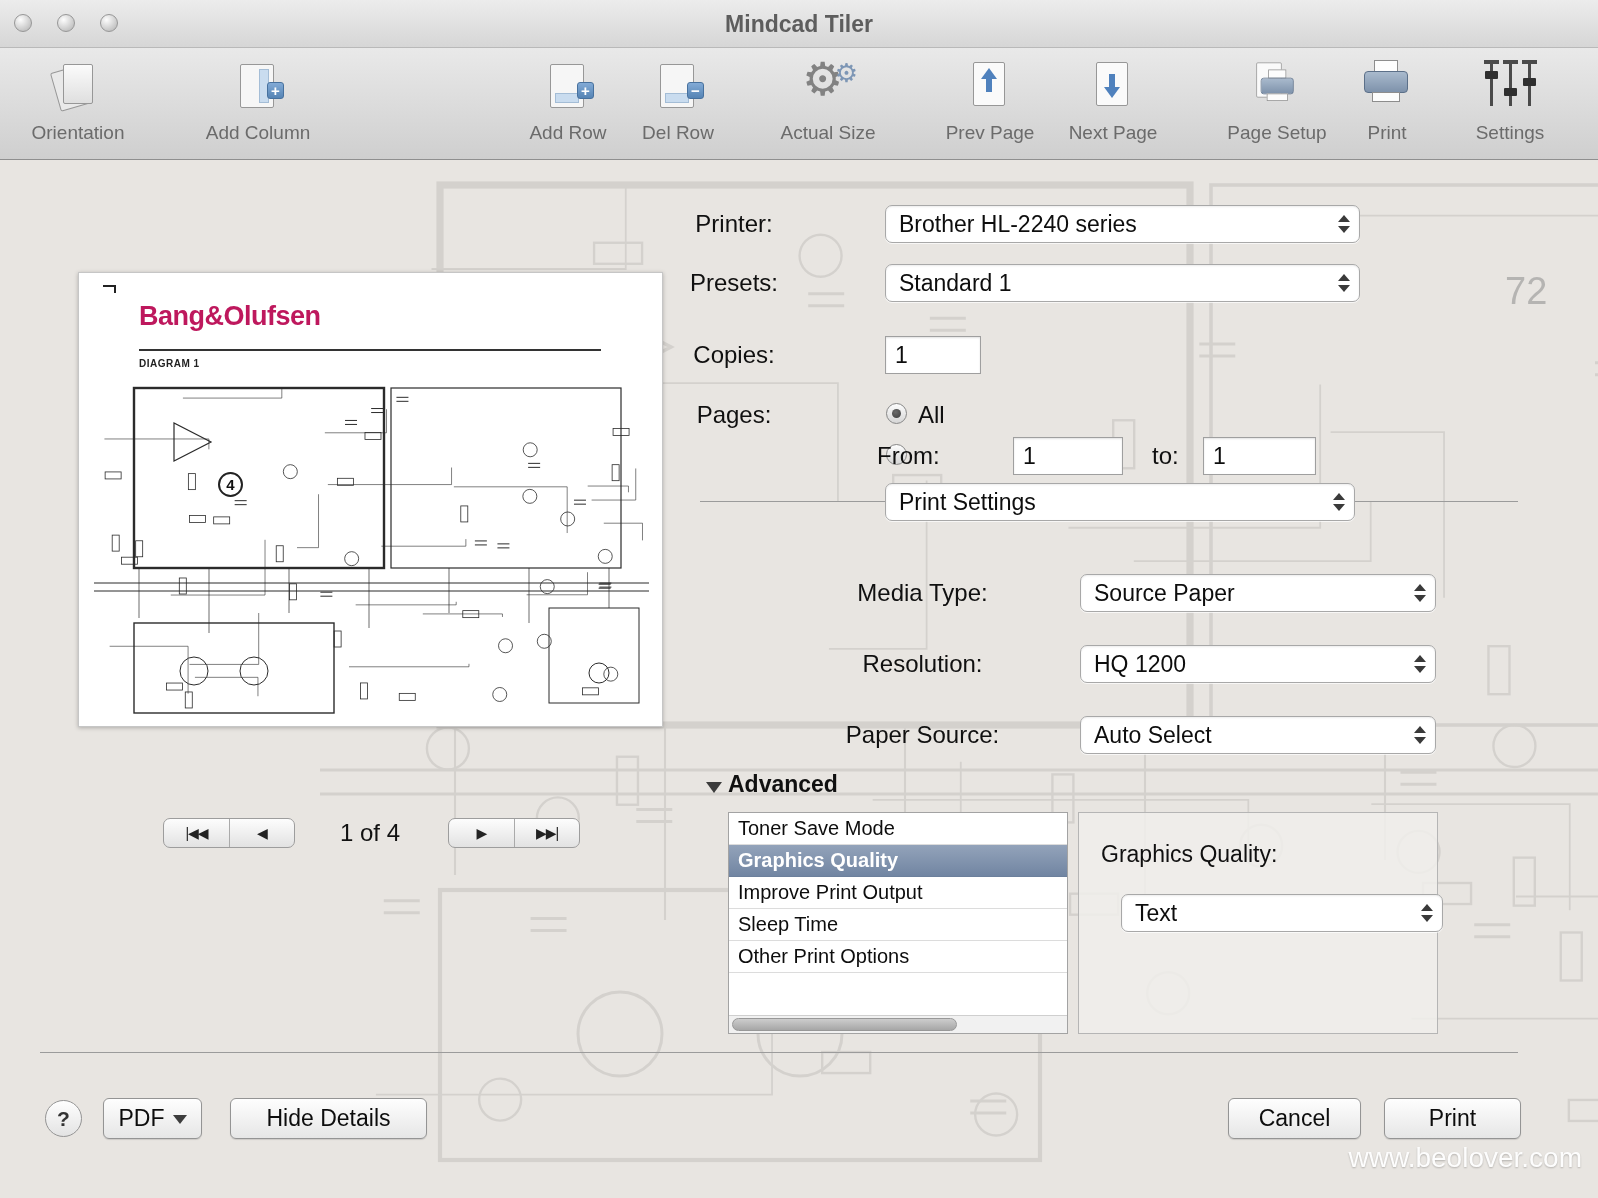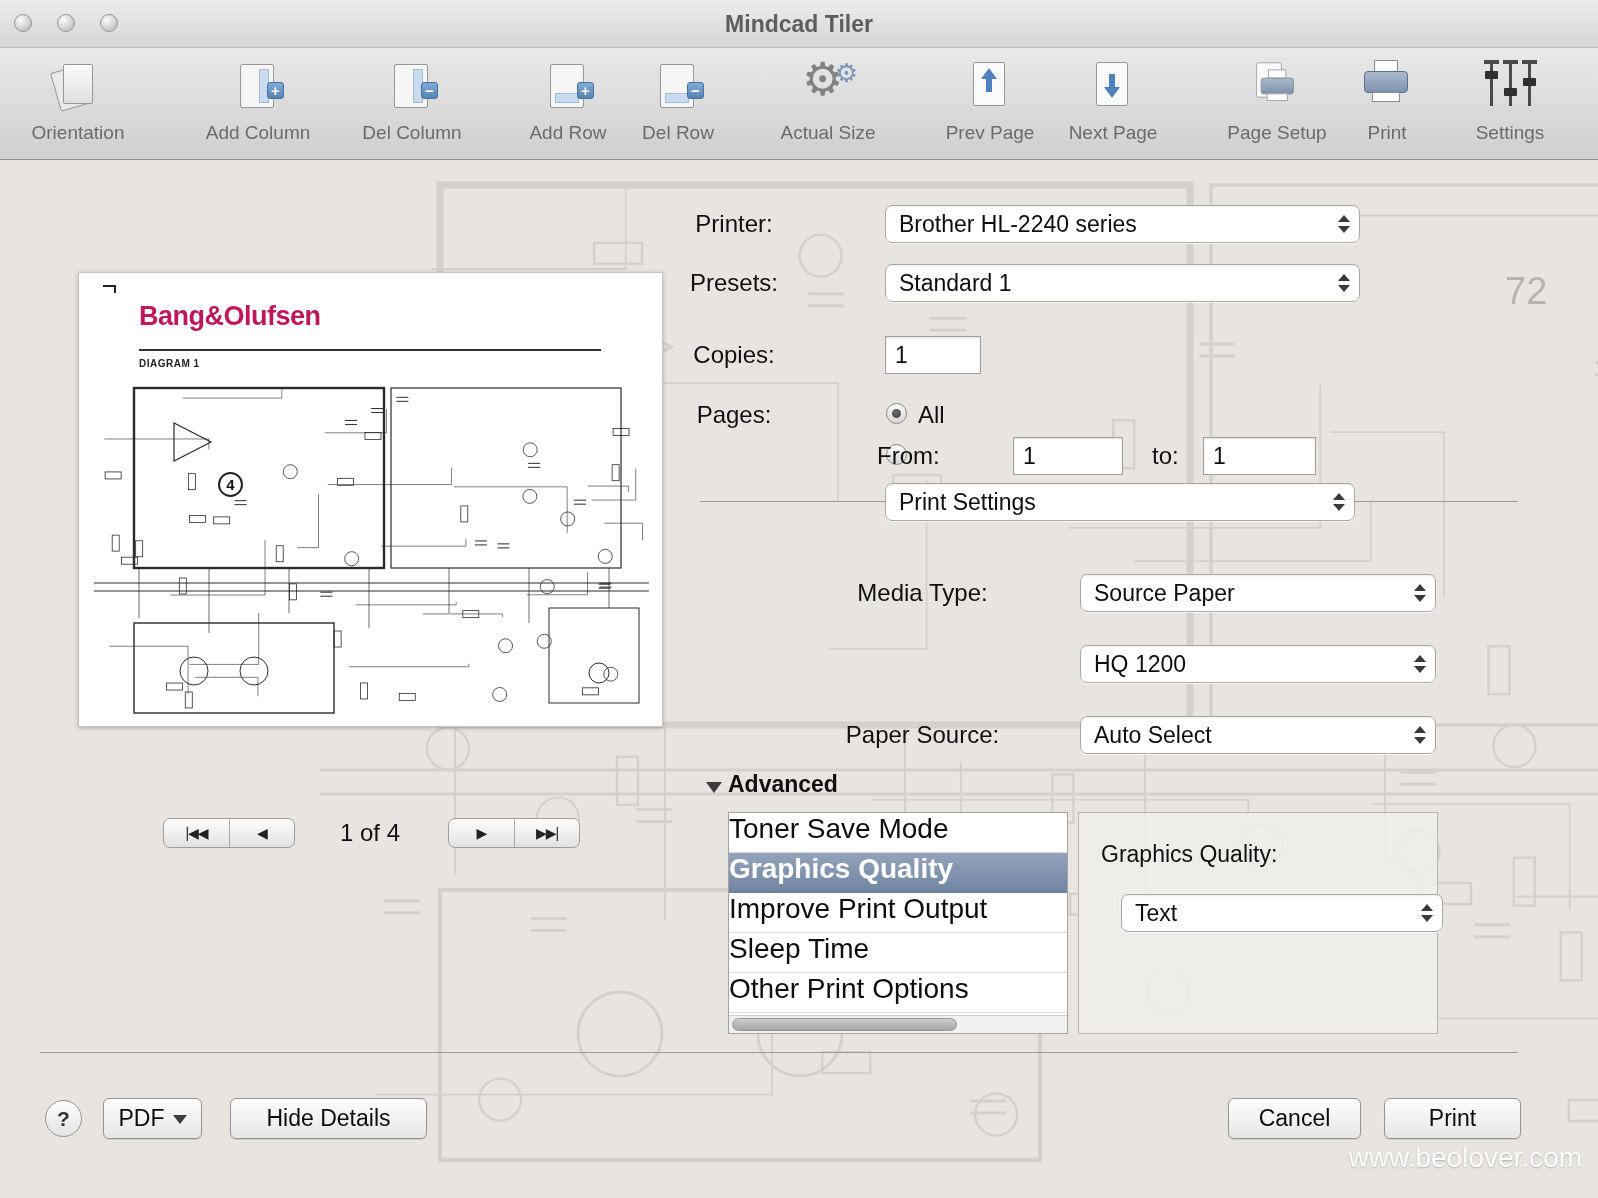--- a/index.html
+++ b/index.html
@@ -117,21 +117,21 @@
 
   .hsep { position:absolute; height:1px; background:#9b9b9b; }
 
   .disc-tri { position:absolute; left:706px; top:622px; width:0; height:0;
     border-left:8px solid transparent; border-right:8px solid transparent; border-top:11px solid #3c3c3c; }
   .advanced-label { position:absolute; left:728px; top:608px; font-size:23px; font-weight:bold; color:#101010; height:32px; line-height:32px; }
 
   
   .listbox { position:absolute; left:728px; top:652px; width:340px; height:222px; background:#fff;
     border:1px solid #a3a3a3; }
-  .listitem { height:40px; line-height:31px; font-size:28px; color:#0d0d0d; 
+  .listitem { height:32px; line-height:31px; font-size:20px; color:#0d0d0d; padding-left:9px;
     border-bottom:1px solid #dcdcdc; white-space:nowrap; overflow:hidden; }
   .listitem.selected { background:linear-gradient(#93a3ba,#7185a2); color:#fff; font-weight:bold; border-bottom:1px solid #6c809c; }
   .hscroll { position:absolute; left:0; right:0; bottom:0; height:18px; background:#f1f1f1; border-top:1px solid #cfcfcf; }
   .hthumb { position:absolute; left:3px; top:2px; width:225px; height:13px; border-radius:7px;
     background:linear-gradient(#cdcdcd,#a6a6a6); border:1px solid #989898; }
 
   
   .optpanel { position:absolute; left:1078px; top:652px; width:360px; height:222px;
     background:rgba(240,238,235,.85); border:1px solid #b5b5b5; }
   .optlabel { position:absolute; left:22px; top:28px; font-size:23px; color:#101010; }
@@ -171,29 +171,20 @@
       <div class="tlabel">Orientation</div>
     </div>
     <div class="tool" style="left:183px">
       <div class="ticon">
         <div class="doc">
             <div class="stripe-v"></div>
           </div>
           <span class="badge plus"></span>
       </div>
       <div class="tlabel">Add Column</div>
-    </div>
-    <div class="tool" style="left:337px">
-      <div class="ticon">
-        <div class="doc">
-            <div class="stripe-v"></div>
-          </div>
-          <span class="badge minus"></span>
-      </div>
-      <div class="tlabel">Del Column</div>
     </div>
     <div class="tool" style="left:493px">
       <div class="ticon">
         <div class="doc">
             <div class="stripe-h"></div>
           </div>
           <span class="badge plus"></span>
       </div>
       <div class="tlabel">Add Row</div>
     </div>
@@ -473,20 +464,21 @@
 
     <div class="flabel" style="left:780px;top:414px;width:285px">Media Type:</div>
     <div class="dropdown" style="left:1080px;top:414px;width:356px">
       <span class="dd-text">Source Paper</span>
       <span class="dd-arrows">
           <i class="up"></i>
           <i class="dn"></i>
         </span>
     </div>
 
+    <div class="flabel" style="left:780px;top:485px;width:285px">Resolution:</div>
     <div class="dropdown" style="left:1080px;top:485px;width:356px">
       <span class="dd-text">HQ 1200</span>
       <span class="dd-arrows">
           <i class="up"></i>
           <i class="dn"></i>
         </span>
     </div>
 
     <div class="flabel" style="left:780px;top:556px;width:285px">Paper Source:</div>
     <div class="dropdown" style="left:1080px;top:556px;width:356px">

